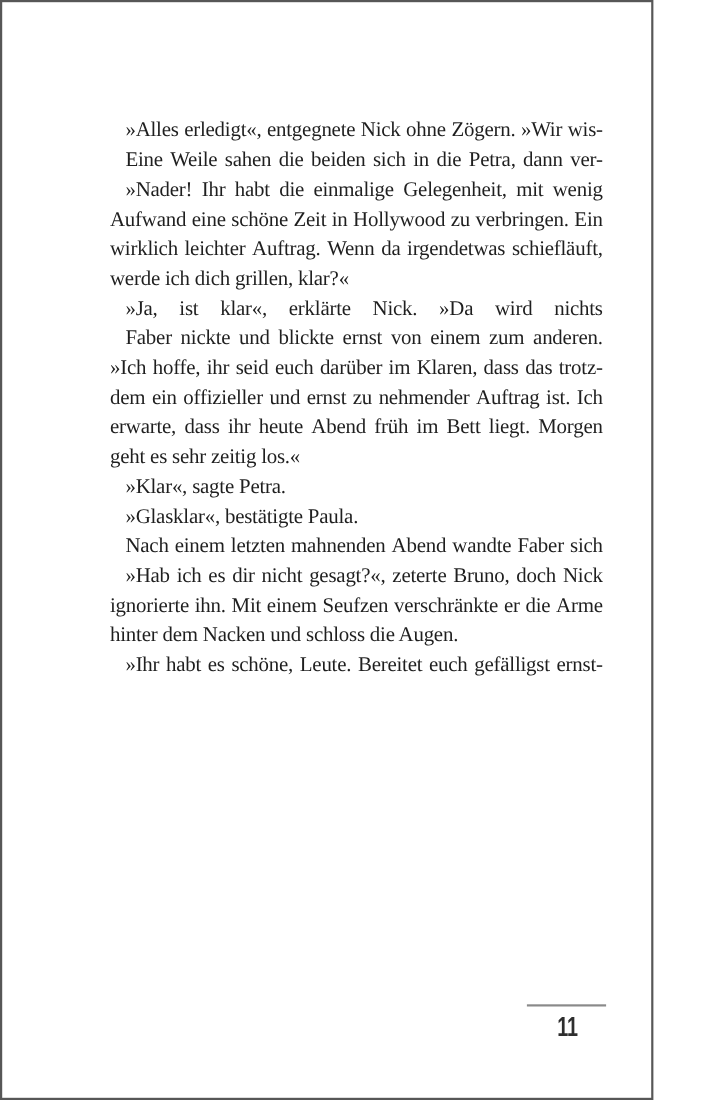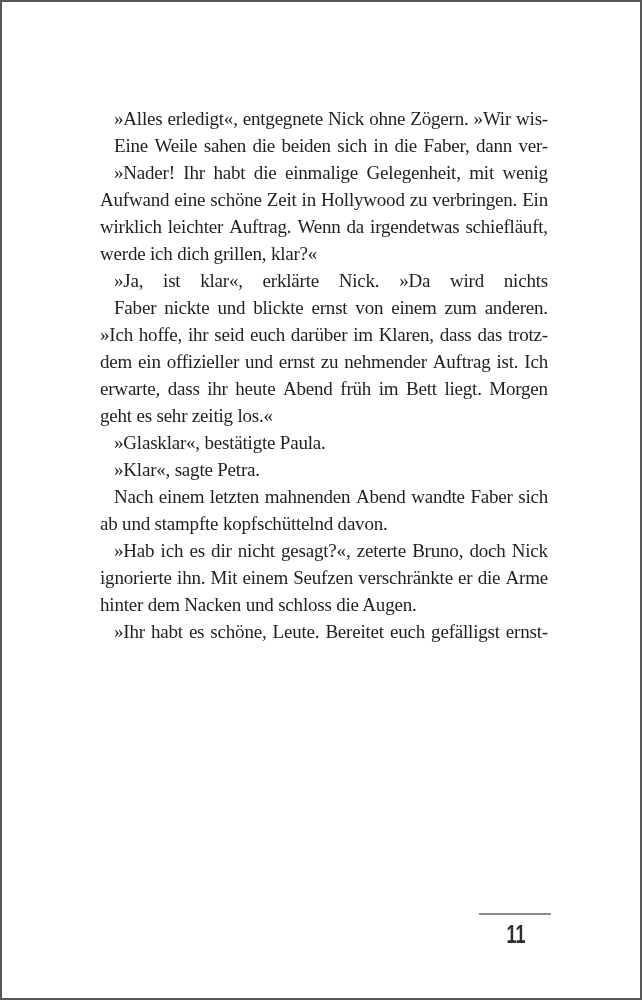--- a/index.html
+++ b/index.html
@@ -2,21 +2,21 @@
 <html><head>
 <meta charset="utf-8">
 <style>
   html, body {
     margin: 0;
     padding: 0;
     background: #ffffff;
   }
   .page-frame {
     position: relative;
-    width: 642px;
+    width: 594px;
     height: 1000px;
     box-sizing: border-box;
     background: #ffffff;
     border: 2px solid #575757;
     overflow: hidden;
     font-family: "Liberation Serif", serif;
   }
   .text-block {
     position: absolute;
     left: 98px;
@@ -84,21 +84,21 @@
       </div>
     <div class="line i j">
         <span>Eine</span>
         <span>Weile</span>
         <span>sahen</span>
         <span>die</span>
         <span>beiden</span>
         <span>sich</span>
         <span>in</span>
         <span>die</span>
-        <span>Faber,</span>
+        <span>Petra,</span>
         <span>dann</span>
         <span>ver-</span>
       </div>
     <div class="line i j">
         <span>»Nader!</span>
         <span>Ihr</span>
         <span>habt</span>
         <span>die</span>
         <span>einmalige</span>
         <span>Gelegenheit,</span>
@@ -178,33 +178,32 @@
         <span>ihr</span>
         <span>heute</span>
         <span>Abend</span>
         <span>früh</span>
         <span>im</span>
         <span>Bett</span>
         <span>liegt.</span>
         <span>Morgen</span>
       </div>
     <div class="line">geht es sehr zeitig los.«</div>
+    <div class="line i">»Klar«, sagte Petra.</div>
     <div class="line i">»Glasklar«, bestätigte Paula.</div>
-    <div class="line i">»Klar«, sagte Petra.</div>
     <div class="line i j">
         <span>Nach</span>
         <span>einem</span>
         <span>letzten</span>
         <span>mahnenden</span>
         <span>Abend</span>
         <span>wandte</span>
         <span>Faber</span>
         <span>sich</span>
       </div>
-    <div class="line">ab und stampfte kopfschüttelnd davon.</div>
     <div class="line i j">
         <span>»Hab</span>
         <span>ich</span>
         <span>es</span>
         <span>dir</span>
         <span>nicht</span>
         <span>gesagt?«,</span>
         <span>zeterte</span>
         <span>Bruno,</span>
         <span>doch</span>

